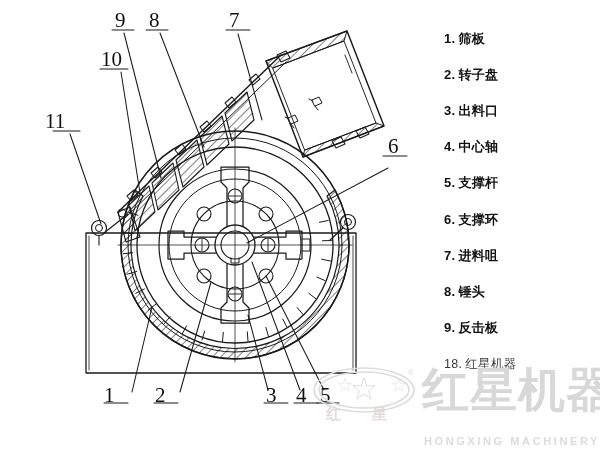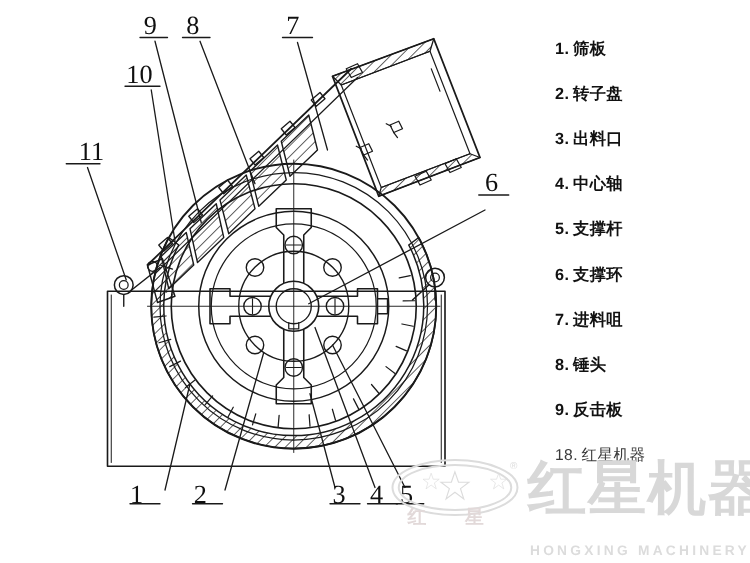--- a/index.html
+++ b/index.html
@@ -332,21 +332,21 @@
   <div class="callout" style="left:104px; top:385px;">1</div>
   <div class="callout" style="left:155px; top:385px;">2</div>
   <div class="callout" style="left:266px; top:385px;">3</div>
   <div class="callout" style="left:296px; top:385px;">4</div>
   <div class="callout" style="left:320px; top:385px;">5</div>
   <div class="callout" style="left:388px; top:136px;">6</div>
   <div class="callout" style="left:229px; top:10px;">7</div>
   <div class="callout" style="left:149px; top:10px;">8</div>
   <div class="callout" style="left:115px; top:10px;">9</div>
   <div class="callout" style="left:101px; top:49px;">10</div>
-  <div class="callout" style="left:63px;  top:111px;text-align:right;">11</div>
+  <div class="callout" style="left:45px;  top:111px;text-align:right;">11</div>
 
   <div id="legend">
     <div class="legend-item">
       <span class="legend-num">1.</span>
       <span>筛板</span>
     </div>
     <div class="legend-item">
       <span class="legend-num">2.</span>
       <span>转子盘</span>
     </div>

